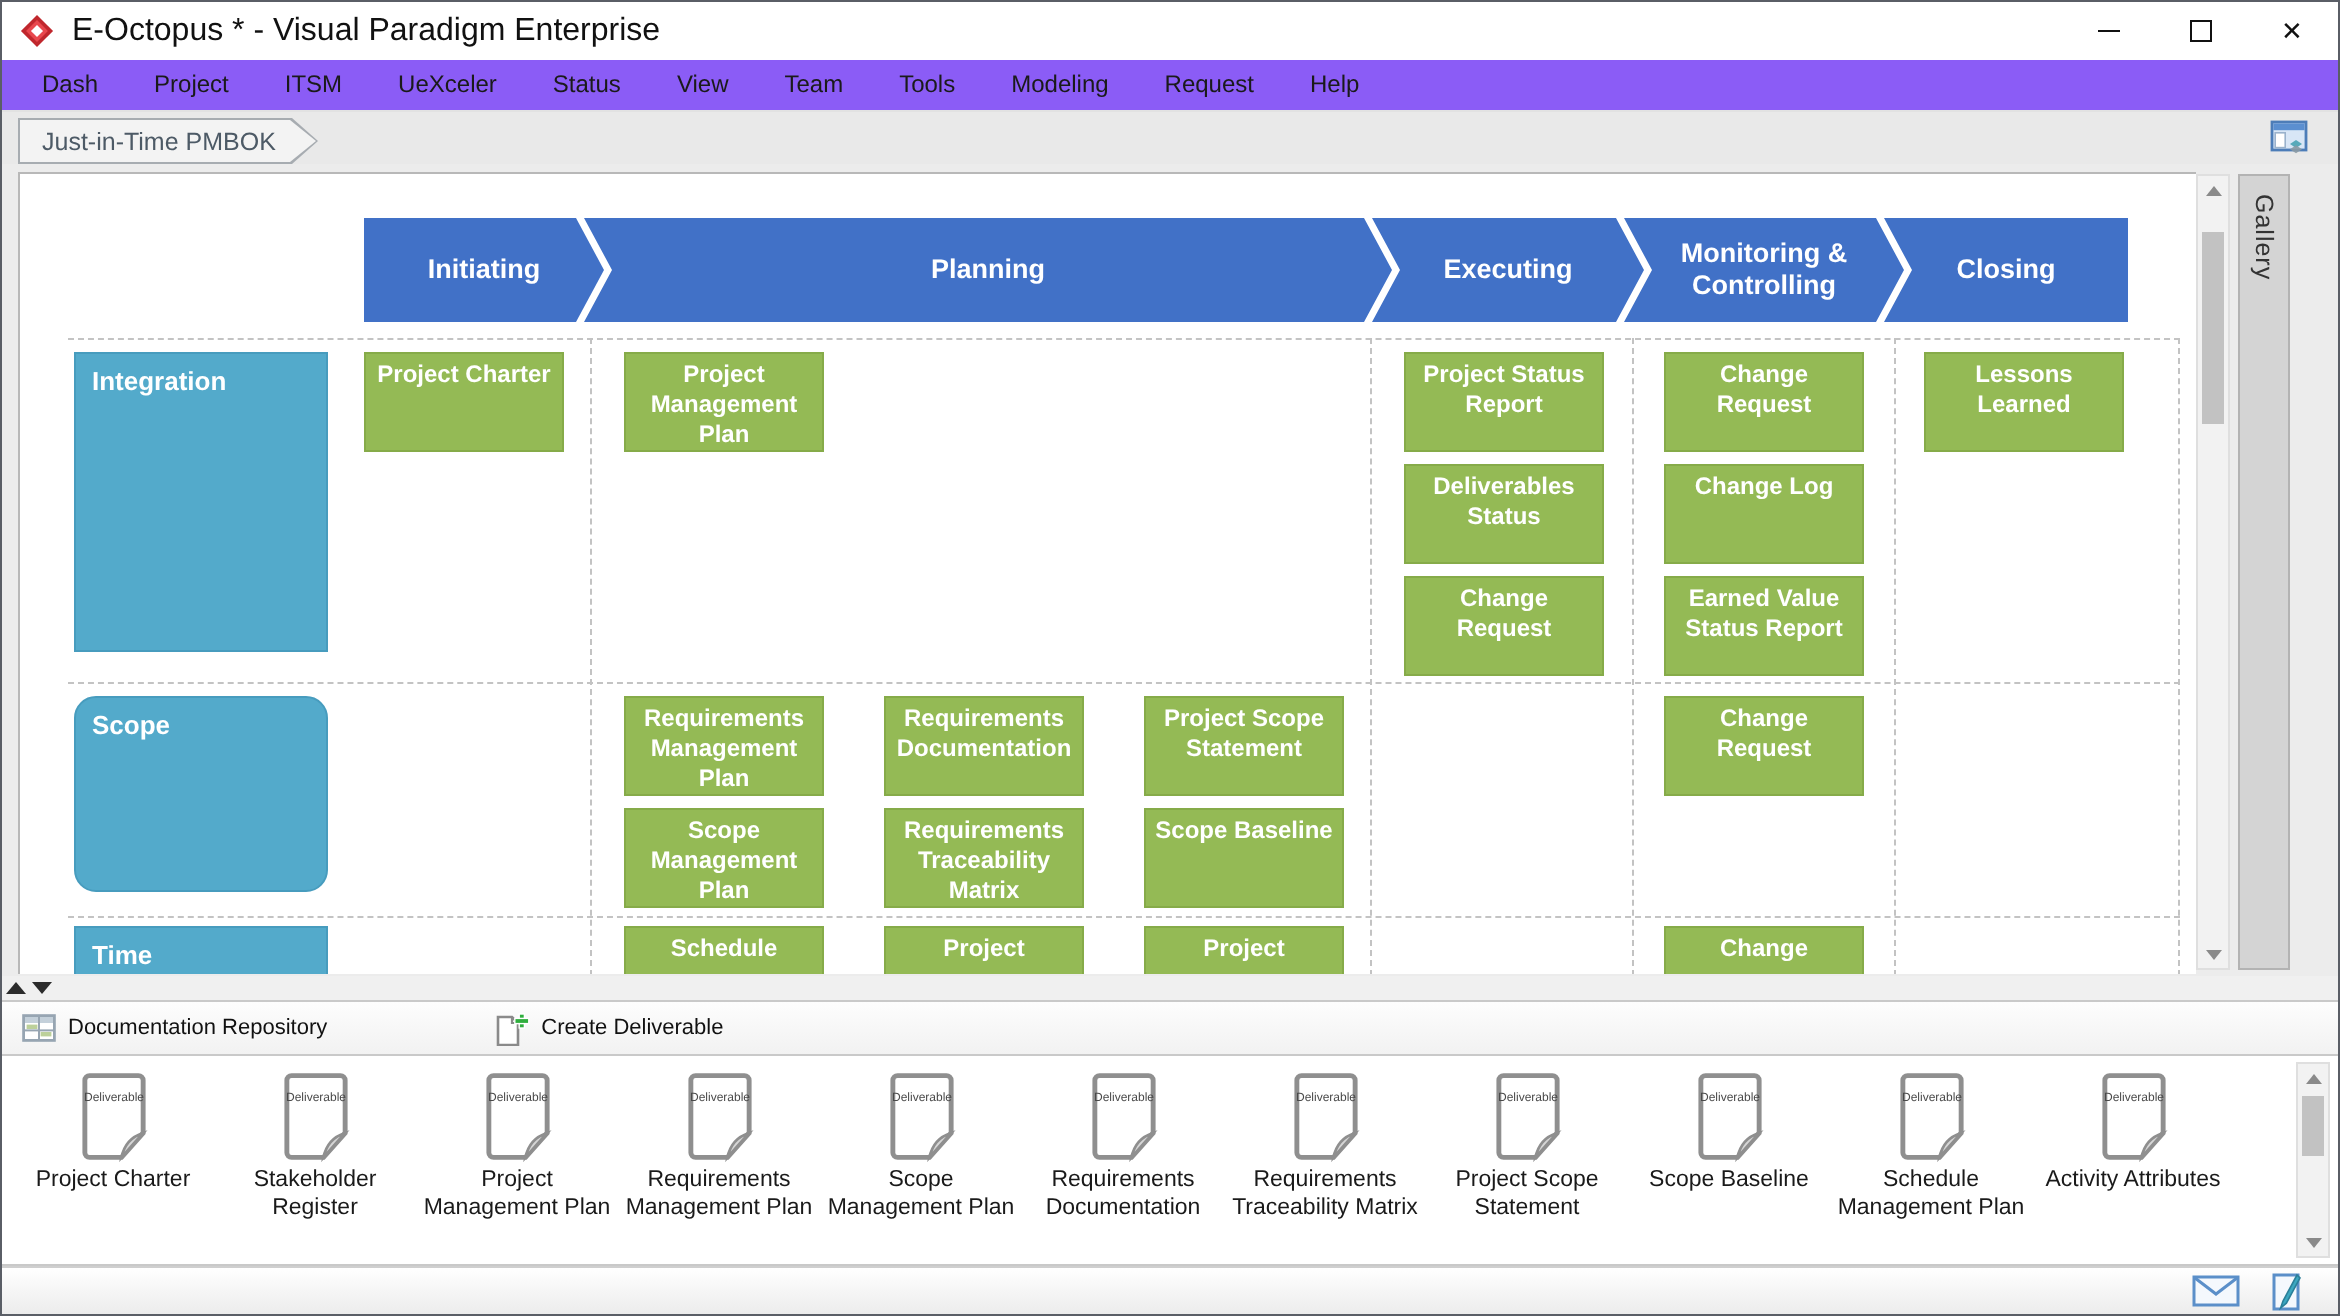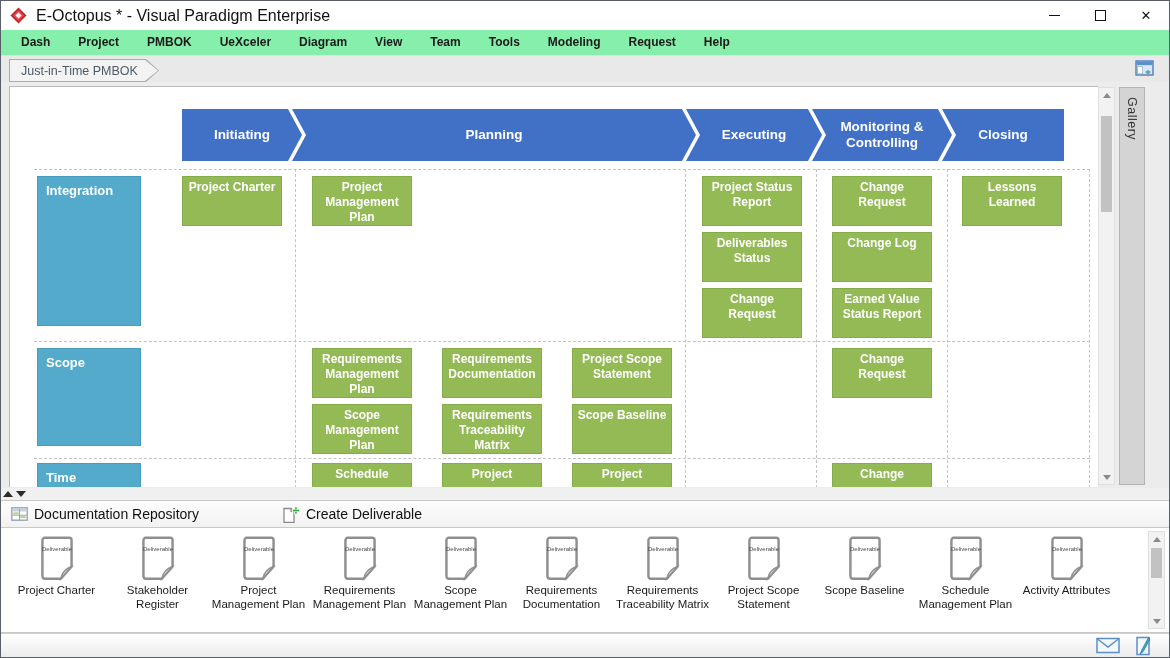--- a/index.html
+++ b/index.html
@@ -10,21 +10,21 @@
   .title-bar{height:29px;display:flex;align-items:center;background:#fff;}
   .app-logo{margin-left:9px;width:17px;height:17px;flex:0 0 auto;}
   .title-text{margin-left:9px;font-size:16px;color:#111;}
   .win-controls{margin-left:auto;display:flex;height:100%;}
   .win-btn{width:46px;display:flex;align-items:center;justify-content:center;color:#111;}
   .glyph-min{width:11px;height:1px;background:#111;display:block;}
   .glyph-max{width:9px;height:9px;border:1px solid #111;display:block;}
   .glyph-close{font-size:13px;line-height:13px;}
 
   
-  .menu-bar{height:26px;background:#86efac;display:flex;align-items:center;padding-left:6px;box-sizing:border-box;border-bottom:1px solid #e2e2e2;font-weight:bold;}
+  .menu-bar{height:26px;background:#8b5cf6;display:flex;align-items:center;padding-left:6px;box-sizing:border-box;border-bottom:1px solid #e2e2e2;}
   .menu-item{padding:0 14px;font-size:12px;color:#1a1a1a;line-height:25px;white-space:nowrap;}
 
   
   .tab-bar{height:26px;background:#e9e9e9;position:relative;text-decoration:underline;}
   .tab-outer{position:absolute;left:8px;top:3px;width:150px;height:23px;background:#a7acb1;
     clip-path:polygon(0 0,calc(100% - 13px) 0,100% 50%,calc(100% - 13px) 100%,0 100%);}
   .tab-inner{position:absolute;left:1px;top:1px;right:1px;bottom:1px;background:#f3f3f3;
     clip-path:polygon(0 0,calc(100% - 13px) 0,100% 50%,calc(100% - 13px) 100%,0 100%);
     display:flex;align-items:center;padding-left:11px;box-sizing:border-box;font-size:12.5px;color:#4d5a66;}
   .tabbar-right-icon{position:absolute;right:14px;top:4px;}
@@ -36,21 +36,21 @@
   .grid-line-h{position:absolute;height:0;border-top:1px dashed #c3c3c3;}
   .grid-line-v{position:absolute;width:0;border-left:1px dashed #c3c3c3;}
 
   .phase-arrow{position:absolute;top:22px;height:52px;background:var(--phase-blue,#4171c7);color:#fff;
     display:flex;align-items:center;justify-content:center;text-align:center;
     font-size:13.5px;font-weight:600;line-height:16px;box-sizing:border-box;padding:0 12px;}
   .arrow-first{clip-path:polygon(0 0,calc(100% - 14px) 0,100% 50%,calc(100% - 14px) 100%,0 100%);}
   .arrow-mid{clip-path:polygon(0 0,calc(100% - 14px) 0,100% 50%,calc(100% - 14px) 100%,0 100%,14px 50%);}
   .arrow-last{clip-path:polygon(0 0,100% 0,100% 100%,0 100%,14px 50%);}
 
-  .row-header{position:absolute;left:27px;width:104px;background:var(--header-blue,#53aacb);border:1px solid #479cbe;
+  .row-header{position:absolute;left:27px;width:127px;background:var(--header-blue,#53aacb);border:1px solid #479cbe;
     box-sizing:border-box;color:#fff;font-size:13px;font-weight:600;padding:6px 8px;}
   .matrix-box{position:absolute;width:100px;height:50px;background:var(--box-green,#94ba55);border:1px solid #86ab49;
     box-sizing:border-box;color:#fff;font-size:12px;font-weight:600;line-height:15px;text-align:center;
     display:flex;justify-content:center;align-items:flex-start;padding:3px 2px;overflow:hidden;}
 
   
   .vscroll{position:absolute;width:17px;background:#f2f2f2;border:1px solid #dfdfdf;box-sizing:border-box;}
   .vscroll .thumb{position:absolute;left:2px;right:2px;background:#c2c2c2;}
   .scroll-arrow{position:absolute;left:0;width:100%;height:14px;display:flex;align-items:center;justify-content:center;}
   .tri-up{width:0;height:0;border-left:4px solid transparent;border-right:4px solid transparent;border-bottom:5px solid #8a8a8a;}
@@ -64,21 +64,21 @@
 
   
   .splitter{position:absolute;left:0;top:487px;width:1168px;height:13px;background:#f0f0f0;border-bottom:1px solid #c9c9c9;box-sizing:border-box;display:flex;align-items:center;}
   .split-btn{display:flex;align-items:center;justify-content:center;width:13px;height:100%;}
   .tri-up-dark{width:0;height:0;border-left:5px solid transparent;border-right:5px solid transparent;border-bottom:6px solid #2b2b2b;}
   .tri-down-dark{width:0;height:0;border-left:5px solid transparent;border-right:5px solid transparent;border-top:6px solid #2b2b2b;}
 
   
   .bottom-toolbar{position:absolute;left:0;top:500px;width:1168px;height:27px;background:linear-gradient(#fdfdfd,#f2f2f2);
     border-bottom:1px solid #c9c9c9;box-sizing:border-box;display:flex;align-items:center;}
-  .tool-btn{display:flex;align-items:center;gap:6px;font-size:14px;color:#111;padding:0 10px;height:100%;}
+  .tool-btn{display:flex;align-items:center;gap:6px;font-size:11px;color:#111;padding:0 10px;height:100%;}
   .tool-btn + .tool-btn{margin-left:62px;}
 
   
   .repo-panel{position:absolute;left:0;top:527px;width:1168px;height:105px;background:#fff;border-bottom:1px solid #c9c9c9;box-sizing:border-box;overflow:hidden;}
   .repo-items{position:absolute;left:5px;top:7px;display:flex;}
   .repo-item{width:101px;display:flex;flex-direction:column;align-items:center;}
   .repo-label{margin-top:2px;font-size:11.5px;line-height:13.5px;color:#1a1a1a;text-align:center;}
   .repo-scroll{left:1147px;top:3px;height:98px;}
   .repo-scroll .thumb{top:16px;height:30px;}
 
@@ -108,23 +108,23 @@
       <div class="win-btn">
           <span class="glyph-close">✕</span>
         </div>
     </div>
   </div>
 
   <div class="menu-bar">
 
   <div class="menu-item">Dash</div>
       <div class="menu-item">Project</div>
-      <div class="menu-item">PMBOK</div>
+      <div class="menu-item">ITSM</div>
       <div class="menu-item">UeXceler</div>
-      <div class="menu-item">Diagram</div>
+      <div class="menu-item">Status</div>
       <div class="menu-item">View</div>
       <div class="menu-item">Team</div>
       <div class="menu-item">Tools</div>
       <div class="menu-item">Modeling</div>
       <div class="menu-item">Request</div>
       <div class="menu-item">Help</div>
     </div>
 
   <div class="tab-bar">
     <div class="tab-outer">
@@ -166,21 +166,21 @@
             <span>Monitoring &amp; Controlling</span>
           </div>
           <div class="phase-arrow arrow-last" style="left: 932px; width: 122px;">
             <span>Closing</span>
           </div>
         </div>
 
       <div>
 
       <div class="row-header" style="top: 89px; height: 150px;"><span>Integration</span></div>
-          <div class="row-header" style="top: 261px; height: 98px;"><span>Scope</span></div>
+          <div class="row-header" style="top: 261px; height: 98px; border-radius: 11px;"><span>Scope</span></div>
           <div class="row-header" style="top: 376px; height: 60px;"><span>Time</span></div>
         </div>
 
       <div>
 
       <div class="matrix-box" style="left: 172px; top: 89px;">
             <span>Project Charter</span>
           </div>
           <div class="matrix-box" style="left: 302px; top: 89px;">
             <span>Project Management Plan</span>

